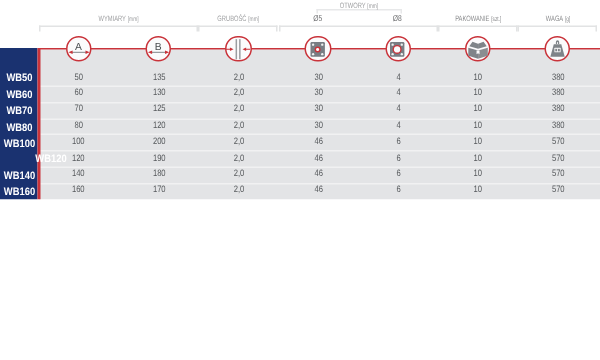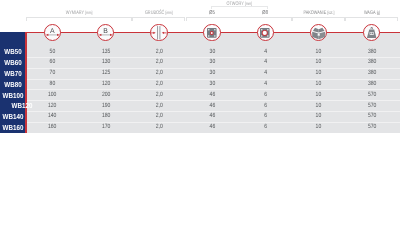--- a/index.html
+++ b/index.html
@@ -171,21 +171,21 @@
 <div class="cell" style="left:291.90px;top:80.90px;width:53.20px;"><span>10</span></div>
 <div class="cell" style="left:345.10px;top:80.90px;width:53.20px;"><span>380</span></div>
 <div class="rowlabel" style="left:0px;top:91.50px;width:25.30px;"><span>WB100</span></div>
 <div class="cell" style="left:25.90px;top:91.70px;width:53.20px;"><span>100</span></div>
 <div class="cell" style="left:79.10px;top:91.70px;width:53.20px;"><span>200</span></div>
 <div class="cell" style="left:132.30px;top:91.70px;width:53.20px;"><span>2,0</span></div>
 <div class="cell" style="left:185.50px;top:91.70px;width:53.20px;"><span>46</span></div>
 <div class="cell" style="left:238.70px;top:91.70px;width:53.20px;"><span>6</span></div>
 <div class="cell" style="left:291.90px;top:91.70px;width:53.20px;"><span>10</span></div>
 <div class="cell" style="left:345.10px;top:91.70px;width:53.20px;"><span>570</span></div>
-<div class="rowlabel" style="left:0px;top:102.30px;width:44px;"><span>WB120</span></div>
+<div class="rowlabel" style="left:12px;top:102.30px;width:44px;"><span>WB120</span></div>
 <div class="cell" style="left:25.90px;top:102.50px;width:53.20px;"><span>120</span></div>
 <div class="cell" style="left:79.10px;top:102.50px;width:53.20px;"><span>190</span></div>
 <div class="cell" style="left:132.30px;top:102.50px;width:53.20px;"><span>2,0</span></div>
 <div class="cell" style="left:185.50px;top:102.50px;width:53.20px;"><span>46</span></div>
 <div class="cell" style="left:238.70px;top:102.50px;width:53.20px;"><span>6</span></div>
 <div class="cell" style="left:291.90px;top:102.50px;width:53.20px;"><span>10</span></div>
 <div class="cell" style="left:345.10px;top:102.50px;width:53.20px;"><span>570</span></div>
 <div class="rowlabel" style="left:0px;top:113.10px;width:25.30px;"><span>WB140</span></div>
 <div class="cell" style="left:25.90px;top:113.30px;width:53.20px;"><span>140</span></div>
 <div class="cell" style="left:79.10px;top:113.30px;width:53.20px;"><span>180</span></div>

